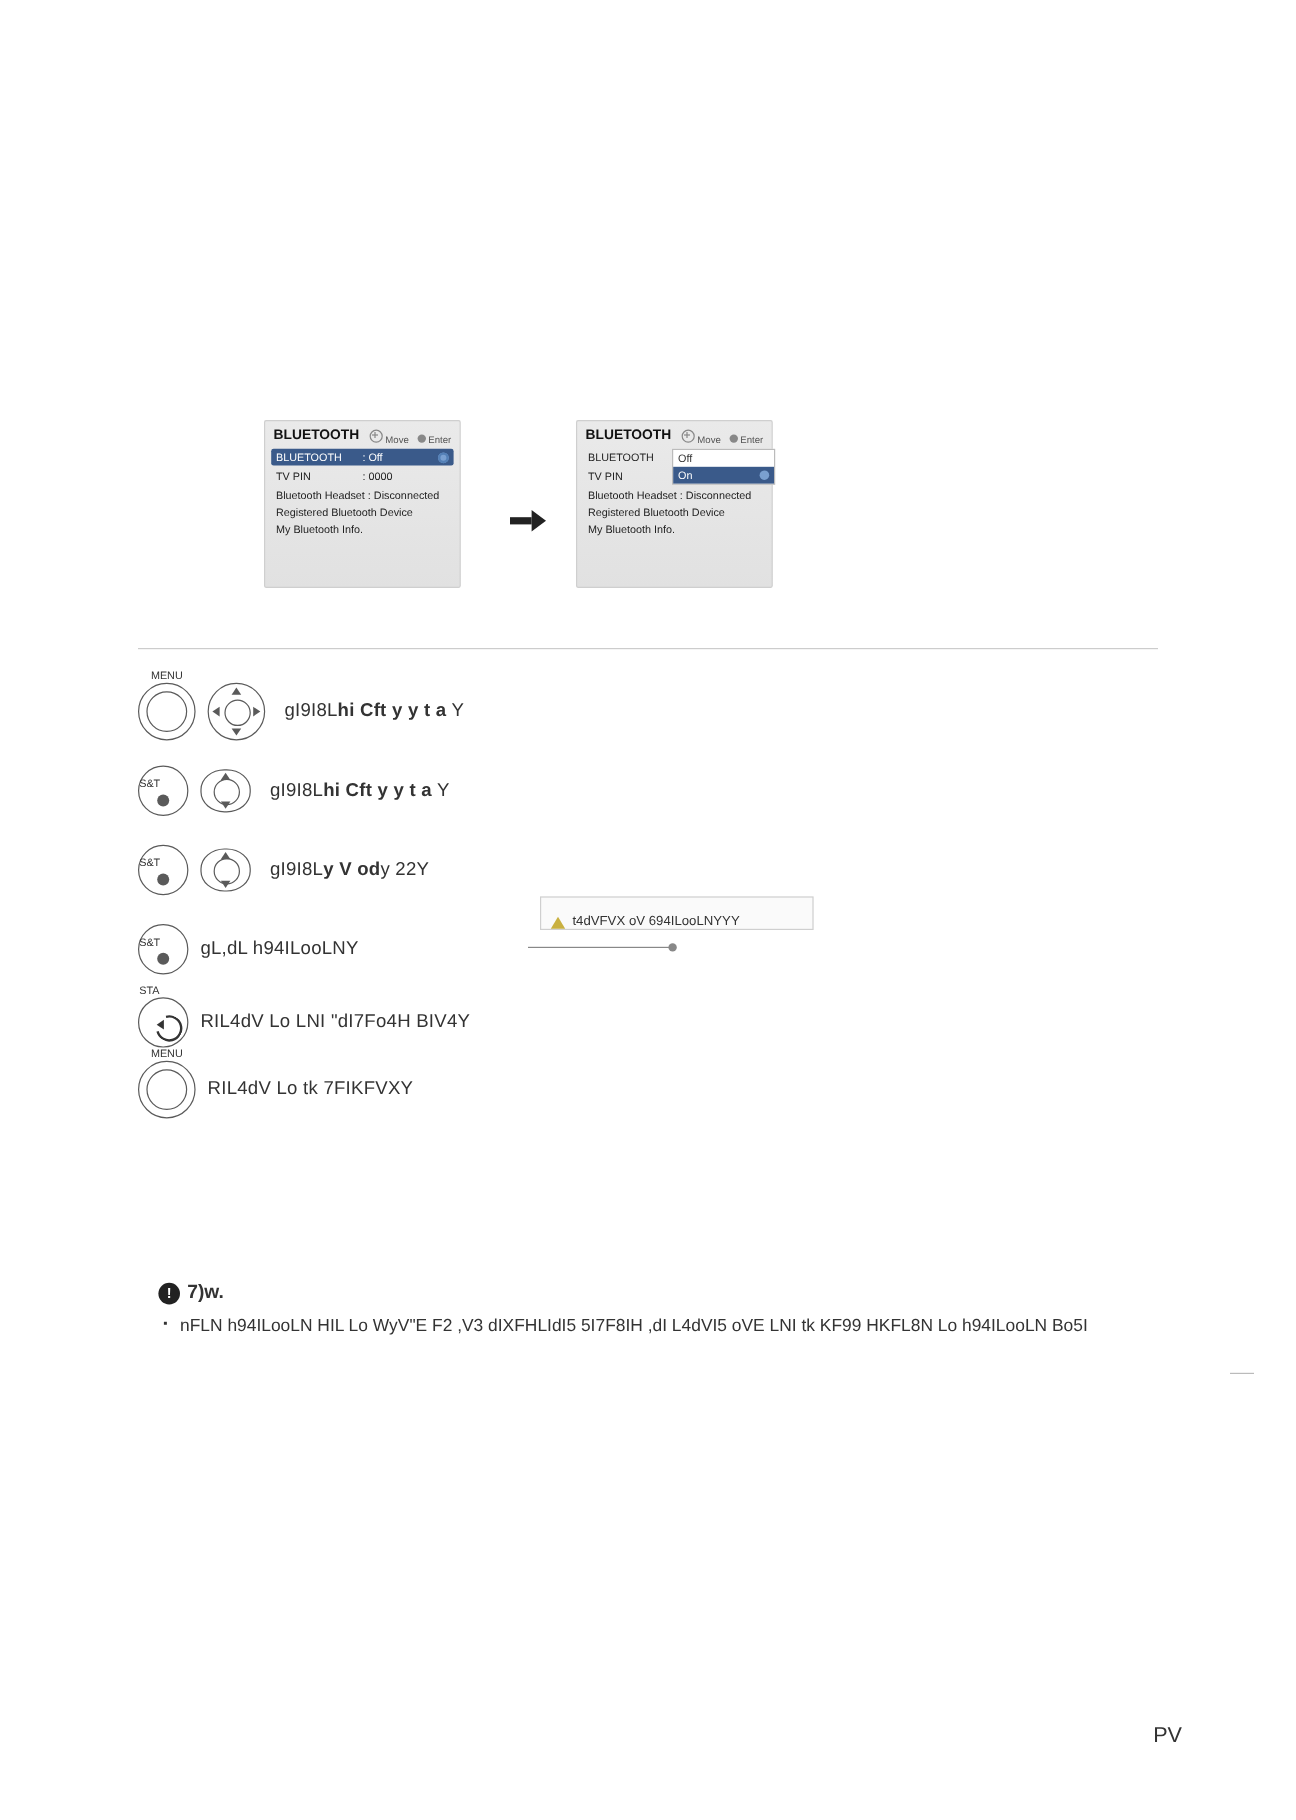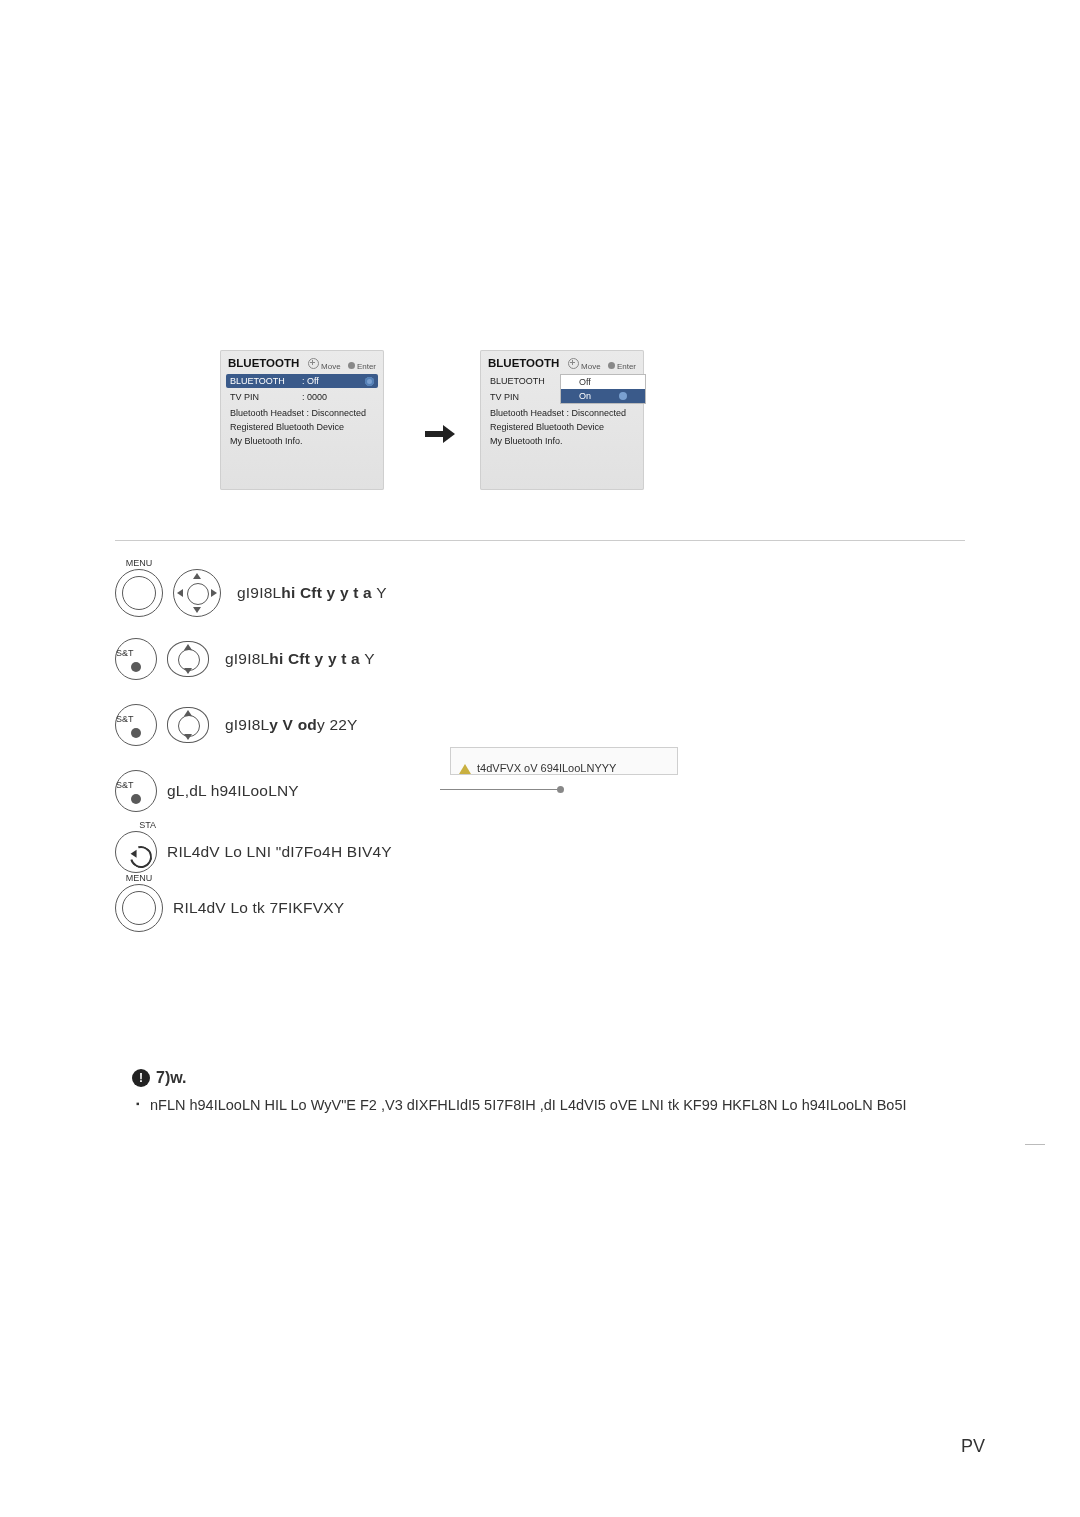--- a/index.html
+++ b/index.html
@@ -21,41 +21,41 @@
   .row.hl{background:#3a5a8a;color:#fff;border-radius:2px}
   .row .lbl{flex:0 0 72px;padding-left:4px}
   .row .val{flex:1}
   .row .dot{width:9px;height:9px;border-radius:50%;background:#7aa0d0;box-shadow:inset 0 0 0 2px #5480b6;margin-right:4px}
   .row.r1{top:24px}
   .row.r2{top:40px}
   .row.r3{top:56px}
   .row.r4{top:70px}
   .row.r5{top:84px}
   .dropdown{position:absolute;left:80px;top:24px;width:84px;background:#fff;border:1px solid #bbb;font-size:9px}
-  .dropdown .opt{height:14px;padding:0 18px;display:flex;align-items:center;justify-content:space-between}
+  .dropdown .opt{height:14px;padding:0 4px;display:flex;align-items:center;justify-content:space-between}
   .dropdown .opt.sel{background:#3a5a8a;color:#fff}
   .dropdown .opt .dot{width:8px;height:8px;border-radius:50%;background:#7aa0d0}
   .arrow-between{position:absolute;left:205px;top:75px;width:30px;height:18px}
   .arrow-between .bar{position:absolute;left:0;top:6px;width:18px;height:6px;background:#222}
   .arrow-between .head{position:absolute;left:18px;top:0;width:0;height:0;border-left:12px solid #222;border-top:9px solid transparent;border-bottom:9px solid transparent}
   
   .hr{position:absolute;left:115px;top:540px;width:850px;height:1px;background:#ccc}
   
   .steps{position:absolute;left:115px;top:560px}
   .step{position:relative;height:66px;display:flex;align-items:center}
   .step .btn{width:46px;height:46px;border:1.5px solid #5a5a5a;border-radius:50%;position:relative;margin-right:10px;background:#fff;flex:0 0 46px}
   .step .btn .cap{position:absolute;left:0;right:0;top:-12px;text-align:center;font-size:9px;color:#333}
   .step .btn.menu .inner{position:absolute;left:6px;top:6px;right:6px;bottom:6px;border:1.5px solid #5a5a5a;border-radius:50%}
   .step .btn.set .lbl{position:absolute;left:0;right:0;top:9px;font-size:9px;color:#333}
   .step .btn.set .dot{position:absolute;left:18px;top:26px;width:10px;height:10px;border-radius:50%;background:#5a5a5a}
   .step .btn.set.tight{width:40px;height:40px;flex:0 0 40px}
   .step .btn.set.tight .dot{left:15px;top:23px}
   .step .btn.back .arrow{position:absolute;left:14px;top:14px;width:18px;height:18px;border:2px solid #333;border-radius:50%;border-left-color:transparent;transform:rotate(30deg)}
   .step .btn.back .arrow::after{content:"";position:absolute;left:-2px;top:6px;border-right:6px solid #333;border-top:4px solid transparent;border-bottom:4px solid transparent;transform:rotate(-30deg)}
-  .step .btn.back .lbl{position:absolute;left:0;right:0;top:-12px;text-align:right;font-size:9px}
+  .step .btn.back .lbl{position:absolute;left:0;right:0;top:-12px;text-align:left;font-size:9px}
   .step .dpad{width:46px;height:46px;border:1.5px solid #5a5a5a;border-radius:50%;position:relative;margin-right:16px;flex:0 0 46px}
   .step .dpad .mid{position:absolute;left:13px;top:13px;width:20px;height:20px;border:1.5px solid #5a5a5a;border-radius:50%}
   .step .dpad .l,.step .dpad .r,.step .dpad .u,.step .dpad .d{position:absolute;width:0;height:0}
   .step .dpad .u{left:19px;top:3px;border-left:4px solid transparent;border-right:4px solid transparent;border-bottom:6px solid #5a5a5a}
   .step .dpad .d{left:19px;bottom:3px;border-left:4px solid transparent;border-right:4px solid transparent;border-top:6px solid #5a5a5a}
   .step .dpad .l{top:19px;left:3px;border-top:4px solid transparent;border-bottom:4px solid transparent;border-right:6px solid #5a5a5a}
   .step .dpad .r{top:19px;right:3px;border-top:4px solid transparent;border-bottom:4px solid transparent;border-left:6px solid #5a5a5a}
   .step .dpad.vonly{width:40px;height:34px;border-radius:20px/17px;flex:0 0 40px}
   .step .dpad.vonly .mid{left:10px;top:7px}
   .step .dpad.vonly .u{left:16px;top:2px}

